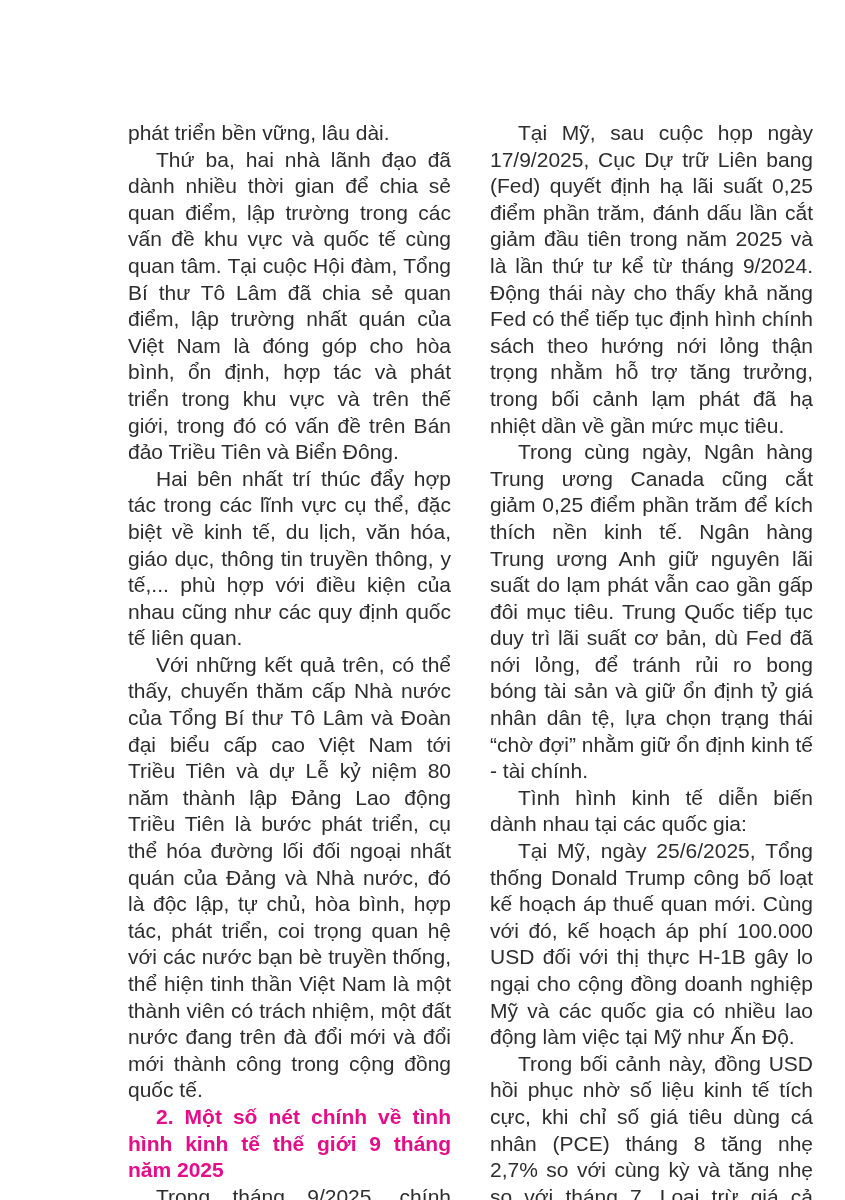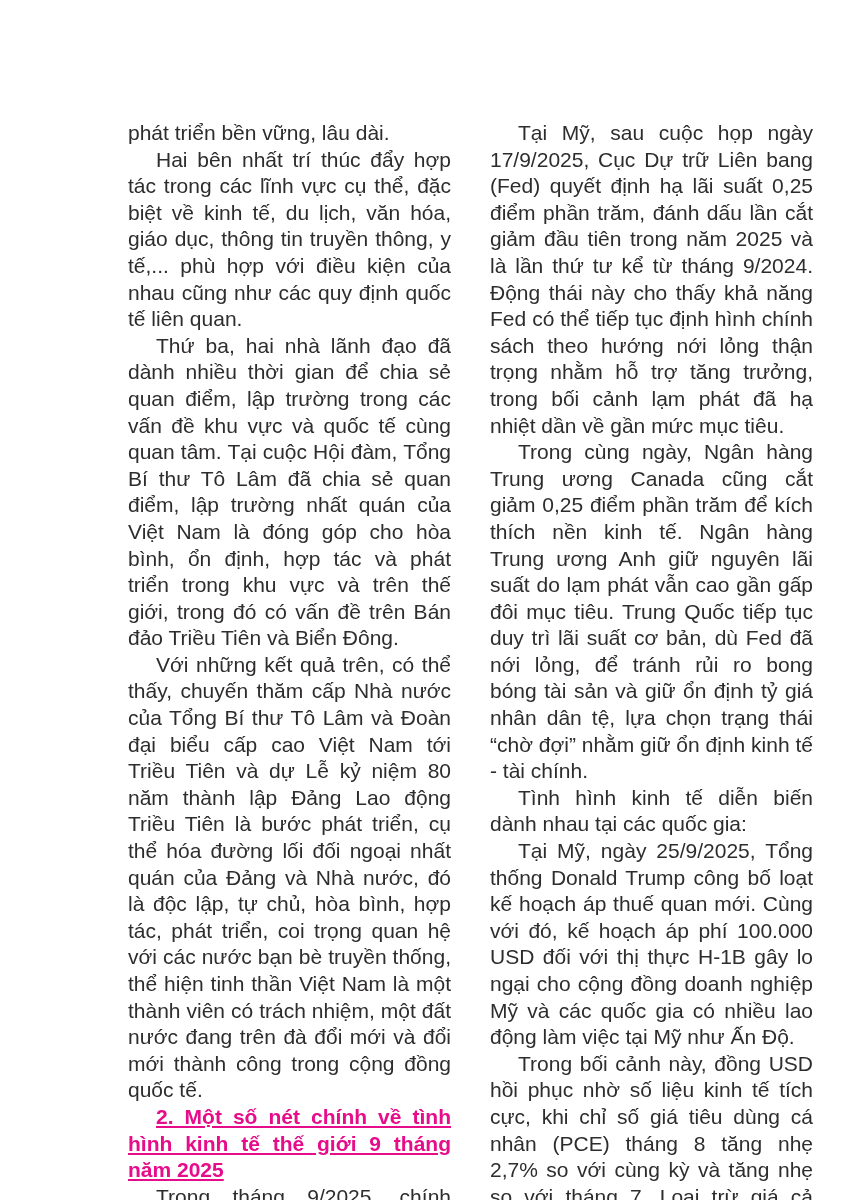--- a/index.html
+++ b/index.html
@@ -36,51 +36,50 @@
     text-align: justify;
     hyphens: none;
   }
   .column p { margin: 0; }
   .column p.indent { text-indent: 28px; }
   .section-heading {
     color: var(--accent);
     font-weight: bold;
     text-indent: 28px;
     text-align: justify;
-    text-decoration: underline;
   }
   .page-number {
     position: absolute;
     left: 90px;
     top: 1164px;
     font-size: 21px;
     color: var(--text);
   }
 </style>
 </head>
 <body>
 
 <div class="page">
 
   <div class="content">
 
     <div class="column">
       <p>phát triển bền vững, lâu dài.</p>
+      <p class="indent">Thứ ba, hai nhà lãnh đạo đã dành nhiều thời gian để chia sẻ quan điểm, lập trường trong các vấn đề khu vực và quốc tế cùng quan tâm. Tại cuộc Hội đàm, Tổng Bí thư Tô Lâm đã chia sẻ quan điểm, lập trường nhất quán của Việt Nam là đóng góp cho hòa bình, ổn định, hợp tác và phát triển trong khu vực và trên thế giới, trong đó có vấn đề trên Bán đảo Triều Tiên và Biển Đông.</p>
       <p class="indent">Hai bên nhất trí thúc đẩy hợp tác trong các lĩnh vực cụ thể, đặc biệt về kinh tế, du lịch, văn hóa, giáo dục, thông tin truyền thông, y tế,... phù hợp với điều kiện của nhau cũng như các quy định quốc tế liên quan.</p>
-      <p class="indent">Thứ ba, hai nhà lãnh đạo đã dành nhiều thời gian để chia sẻ quan điểm, lập trường trong các vấn đề khu vực và quốc tế cùng quan tâm. Tại cuộc Hội đàm, Tổng Bí thư Tô Lâm đã chia sẻ quan điểm, lập trường nhất quán của Việt Nam là đóng góp cho hòa bình, ổn định, hợp tác và phát triển trong khu vực và trên thế giới, trong đó có vấn đề trên Bán đảo Triều Tiên và Biển Đông.</p>
       <p class="indent">Với những kết quả trên, có thể thấy, chuyến thăm cấp Nhà nước của Tổng Bí thư Tô Lâm và Đoàn đại biểu cấp cao Việt Nam tới Triều Tiên và dự Lễ kỷ niệm 80 năm thành lập Đảng Lao động Triều Tiên là bước phát triển, cụ thể hóa đường lối đối ngoại nhất quán của Đảng và Nhà nước, đó là độc lập, tự chủ, hòa bình, hợp tác, phát triển, coi trọng quan hệ với các nước bạn bè truyền thống, thể hiện tinh thần Việt Nam là một thành viên có trách nhiệm, một đất nước đang trên đà đổi mới và đổi mới thành công trong cộng đồng quốc tế.</p>
       <p class="section-heading">2. Một số nét chính về tình hình kinh tế thế giới 9 tháng năm 2025</p>
       <p class="indent">Trong tháng 9/2025, chính sách tiền tệ toàn cầu bước vào giai đoạn điều chỉnh mới khi nhiều ngân hàng trung ương lớn cùng quyết định hạ lãi suất. Tuy nhiên, vẫn có một số quốc gia vì những mục</p>
     </div>
 
     <div class="column">
       <p class="indent">Tại Mỹ, sau cuộc họp ngày 17/9/2025, Cục Dự trữ Liên bang (Fed) quyết định hạ lãi suất 0,25 điểm phần trăm, đánh dấu lần cắt giảm đầu tiên trong năm 2025 và là lần thứ tư kể từ tháng 9/2024. Động thái này cho thấy khả năng Fed có thể tiếp tục định hình chính sách theo hướng nới lỏng thận trọng nhằm hỗ trợ tăng trưởng, trong bối cảnh lạm phát đã hạ nhiệt dần về gần mức mục tiêu.</p>
       <p class="indent">Trong cùng ngày, Ngân hàng Trung ương Canada cũng cắt giảm 0,25 điểm phần trăm để kích thích nền kinh tế. Ngân hàng Trung ương Anh giữ nguyên lãi suất do lạm phát vẫn cao gần gấp đôi mục tiêu. Trung Quốc tiếp tục duy trì lãi suất cơ bản, dù Fed đã nới lỏng, để tránh rủi ro bong bóng tài sản và giữ ổn định tỷ giá nhân dân tệ, lựa chọn trạng thái “chờ đợi” nhằm giữ ổn định kinh tế - tài chính.</p>
       <p class="indent">Tình hình kinh tế diễn biến dành nhau tại các quốc gia:</p>
-      <p class="indent">Tại Mỹ, ngày 25/9/2025, Tổng thống Donald Trump công bố loạt kế hoạch áp thuế quan mới. Cùng với đó, kế hoạch áp phí 100.000 USD đối với thị thực H-1B gây lo ngại cho cộng đồng doanh nghiệp Mỹ và các quốc gia có nhiều lao động làm việc tại Mỹ như Ấn Độ.</p>
+      <p class="indent">Tại Mỹ, ngày 25/6/2025, Tổng thống Donald Trump công bố loạt kế hoạch áp thuế quan mới. Cùng với đó, kế hoạch áp phí 100.000 USD đối với thị thực H-1B gây lo ngại cho cộng đồng doanh nghiệp Mỹ và các quốc gia có nhiều lao động làm việc tại Mỹ như Ấn Độ.</p>
       <p class="indent">Trong bối cảnh này, đồng USD hồi phục nhờ số liệu kinh tế tích cực, khi chỉ số giá tiêu dùng cá nhân (PCE) tháng 8 tăng nhẹ 2,7% so với cùng kỳ và tăng nhẹ so với tháng 7. Loại trừ giá cả thực</p>
     </div>
 
   </div>
 
   <div class="page-number">20</div>
 
 </div>
 
 </body></html>

